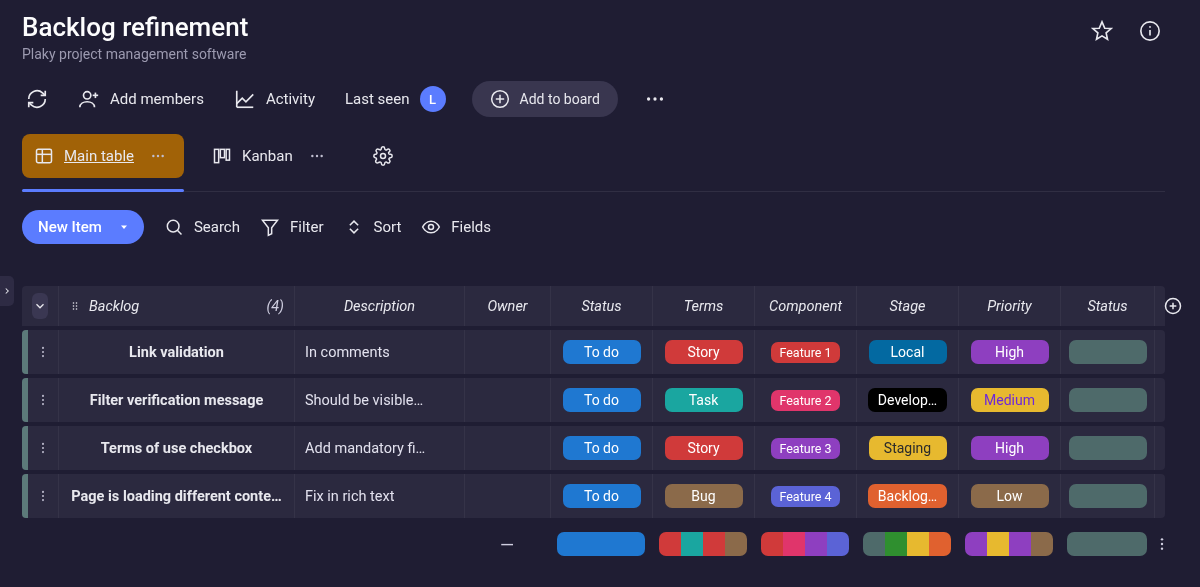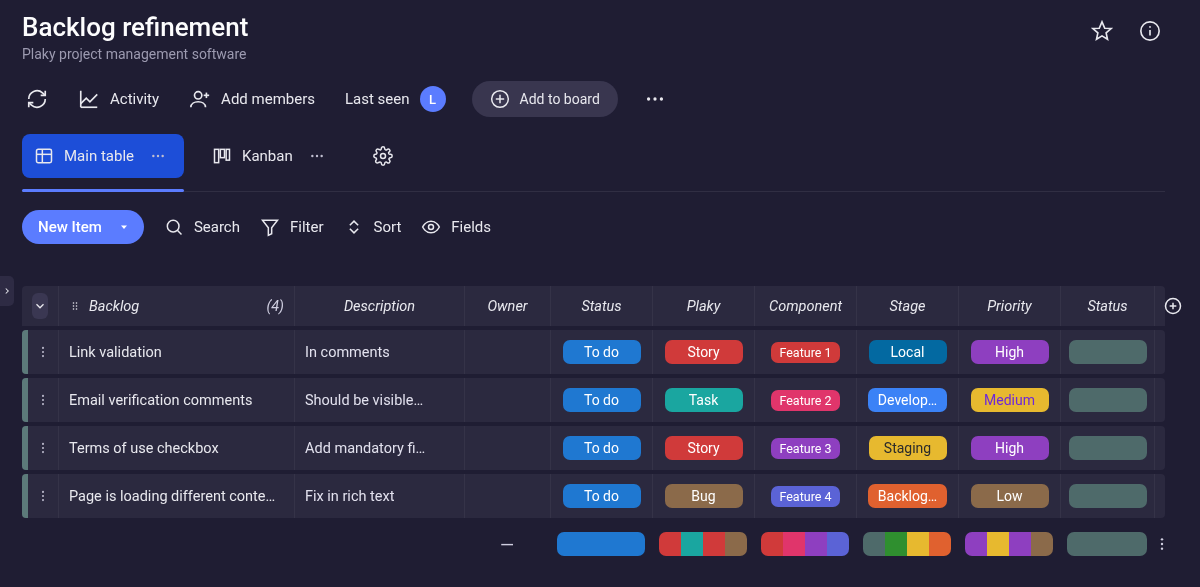--- a/index.html
+++ b/index.html
@@ -17,21 +17,21 @@
 
   
   .toolbar { display: flex; align-items: center; gap: 22px; margin-top: 18px; flex-wrap: wrap; }
   .tb-item { display: inline-flex; align-items: center; gap: 10px; color: #e8e8ee; font-size: 15px; cursor: pointer; padding: 6px 4px; }
   .avatar-dot { width: 26px; height: 26px; border-radius: 50%; background: #5b7cff; color: #fff; display: inline-flex; align-items: center; justify-content: center; font-size: 13px; font-weight: 500; }
   .pill-dark { background: #39364f; border-radius: 20px; padding: 8px 18px; display: inline-flex; align-items: center; gap: 10px; cursor: pointer; }
 
   
   .tabs-row { display: flex; align-items: center; gap: 16px; margin-top: 16px; padding-bottom: 0; }
   .tab { display: inline-flex; align-items: center; gap: 10px; padding: 8px 12px; border-radius: 8px; cursor: pointer; font-size: 15px; }
-  .tab.active { background: #1d4ed8; position: relative; }
+  .tab.active { background: #a16207; position: relative; text-decoration: underline; }
   .tab.active::after { content:""; position:absolute; left:0; right:0; bottom:-14px; height:3px; background:#5b7cff; border-radius:2px; }
   .tab-more { width: 28px; height: 28px; display:inline-flex; align-items:center; justify-content:center; border-radius:6px; cursor:pointer; color:#c0bed0; }
   .divider { height:1px; background: rgba(255,255,255,0.08); margin-top: 13px; }
 
   
   .controls { display: flex; align-items: center; gap: 20px; margin-top: 18px; }
   .new-item-btn { background:#5b7cff; color:#fff; border-radius: 18px; padding: 8px 14px 8px 16px; display:inline-flex; align-items:center; gap: 16px; font-size:15px; font-weight:500; cursor:pointer; }
   .chev-down { display:inline-block; }
   .ctrl { display:inline-flex; align-items:center; gap:10px; font-size:15px; cursor:pointer; color:#e8e8ee; }
 
@@ -55,21 +55,21 @@
   .col-status2 { width:94px; flex:0 0 94px; }
   .col-add { width:36px; flex:0 0 36px; justify-content:center; }
   .collapse-chip { width:26px; height:26px; border-radius:6px; background:#3a3752; display:flex; align-items:center; justify-content:center; }
 
   .tbody { display:flex; flex-direction:column; gap:4px; margin-top:4px; }
   .trow { display:flex; align-items:stretch; background:#2b293f; height:44px; border-radius:4px; }
   .trow .td { border-left:1px solid rgba(255,255,255,0.05); font-size:14.5px; }
   .trow .td:first-child { border-left:none; }
   .row-accent { width:6px; flex:0 0 6px; background:#5c7a7a; border-radius:4px 0 0 4px; }
   .row-drag { width:30px; flex:0 0 30px; display:flex; align-items:center; justify-content:center; color:#b8b6c9; }
-  .cell-name { width:236px; flex:0 0 236px; justify-content:flex-start; overflow:hidden; }
+  .cell-name { width:236px; flex:0 0 236px; justify-content:center; overflow:hidden;font-weight:bold; }
   .cell-desc { width:170px; flex:0 0 170px; justify-content:flex-start; overflow:hidden; color:#e2e1ee; }
   .cell-owner { width:86px; flex:0 0 86px; }
   .cell-pill { justify-content:center; }
   .cell-status { width:102px; flex:0 0 102px; }
   .cell-type  { width:102px; flex:0 0 102px; }
   .cell-comp  { width:102px; flex:0 0 102px; }
   .cell-stage { width:102px; flex:0 0 102px; }
   .cell-prio  { width:102px; flex:0 0 102px; }
   .cell-status2 { width:94px; flex:0 0 94px; }
   .cell-end { flex:1; }
@@ -123,37 +123,37 @@
             <path d="M3 12a9 9 0 0 1 15-6.7L21 8"></path>
             <path d="M21 3v5h-5"></path>
             <path d="M21 12a9 9 0 0 1-15 6.7L3 16"></path>
             <path d="M3 21v-5h5"></path>
           </svg>
       </span>
     </span>
     <span class="tb-item">
       <span>
         <svg width="22" height="22" viewBox="0 0 24 24" fill="none" stroke="currentColor" stroke-width="1.8">
-            <polyline points="3 17 9 11 13 15 21 7"></polyline>
-            <line x1="3" y1="21" x2="3" y2="3"></line>
-            <line x1="3" y1="21" x2="21" y2="21"></line>
-          </svg>
-      </span>
-      <span>Activity</span>
-    </span>
-    <span class="tb-item">
-      <span>
-        <svg width="22" height="22" viewBox="0 0 24 24" fill="none" stroke="currentColor" stroke-width="1.8">
             <circle cx="10" cy="8" r="4"></circle>
             <path d="M2 21c0-4 4-6 8-6s8 2 8 6"></path>
             <line x1="19" y1="5" x2="19" y2="11"></line>
             <line x1="16" y1="8" x2="22" y2="8"></line>
           </svg>
       </span>
       <span>Add members</span>
+    </span>
+    <span class="tb-item">
+      <span>
+        <svg width="22" height="22" viewBox="0 0 24 24" fill="none" stroke="currentColor" stroke-width="1.8">
+            <polyline points="3 17 9 11 13 15 21 7"></polyline>
+            <line x1="3" y1="21" x2="3" y2="3"></line>
+            <line x1="3" y1="21" x2="21" y2="21"></line>
+          </svg>
+      </span>
+      <span>Activity</span>
     </span>
     <span class="tb-item">
       <span>Last seen</span>
       <span class="avatar-dot">L</span>
     </span>
     <span class="pill-dark">
       <span>
         <svg width="20" height="20" viewBox="0 0 24 24" fill="none" stroke="currentColor" stroke-width="1.8">
             <circle cx="12" cy="12" r="10"></circle>
             <line x1="12" y1="7" x2="12" y2="17"></line>
@@ -288,21 +288,21 @@
               <circle cx="9" cy="18" r="1.6"></circle>
               <circle cx="15" cy="18" r="1.6"></circle>
             </svg>
         </span>
         <span>Backlog</span>
         <span class="count">(4)</span>
       </div>
       <div class="th col-desc">Description</div>
       <div class="th col-owner">Owner</div>
       <div class="th col-status">Status</div>
-      <div class="th col-type">Plaky</div>
+      <div class="th col-type">Terms</div>
       <div class="th col-comp">Component</div>
       <div class="th col-stage">Stage</div>
       <div class="th col-prio">Priority</div>
       <div class="th col-status2">Status</div>
       <div class="th col-add">
         <span>
           <svg width="20" height="20" viewBox="0 0 24 24" fill="none" stroke="currentColor" stroke-width="1.8">
               <circle cx="12" cy="12" r="9"></circle>
               <line x1="12" y1="8" x2="12" y2="16"></line>
               <line x1="8" y1="12" x2="16" y2="12"></line>
@@ -351,37 +351,37 @@
         <div class="trow">
     <div class="row-accent"></div>
     <div class="row-drag">
       <svg width="14" height="14" viewBox="0 0 24 24" fill="currentColor">
               <circle cx="12" cy="5" r="1.8"></circle>
               <circle cx="12" cy="12" r="1.8"></circle>
               <circle cx="12" cy="19" r="1.8"></circle>
             </svg>
     </div>
     <div class="td cell-name">
-            <span class="ellipsis-txt">Email verification comments</span>
+            <span class="ellipsis-txt">Filter verification message</span>
           </div>
     <div class="td cell-desc">
             <span class="ellipsis-txt">Should be visible…</span>
           </div>
     <div class="td cell-owner"></div>
     <div class="td cell-status cell-pill">
             <span class="pill " style="background:#1f78d1;">To do</span>
           </div>
     <div class="td cell-type cell-pill">
             <span class="pill " style="background:#1aa6a0;">Task</span>
           </div>
     <div class="td cell-comp cell-pill">
             <span class="pill sm" style="background:#e0356b;">Feature 2</span>
           </div>
     <div class="td cell-stage cell-pill">
-            <span class="pill " style="background:#3b82f6;">Develop…</span>
+            <span class="pill " style="background:#000000;">Develop…</span>
           </div>
     <div class="td cell-prio cell-pill">
             <span class="pill " style="background:#e7b92f;color:#6d28d9;">Medium</span>
           </div>
     <div class="td cell-status2 cell-pill">
             <span class="pill empty"></span>
           </div>
     <div class="td cell-end"></div>
   </div>
         <div class="trow">

